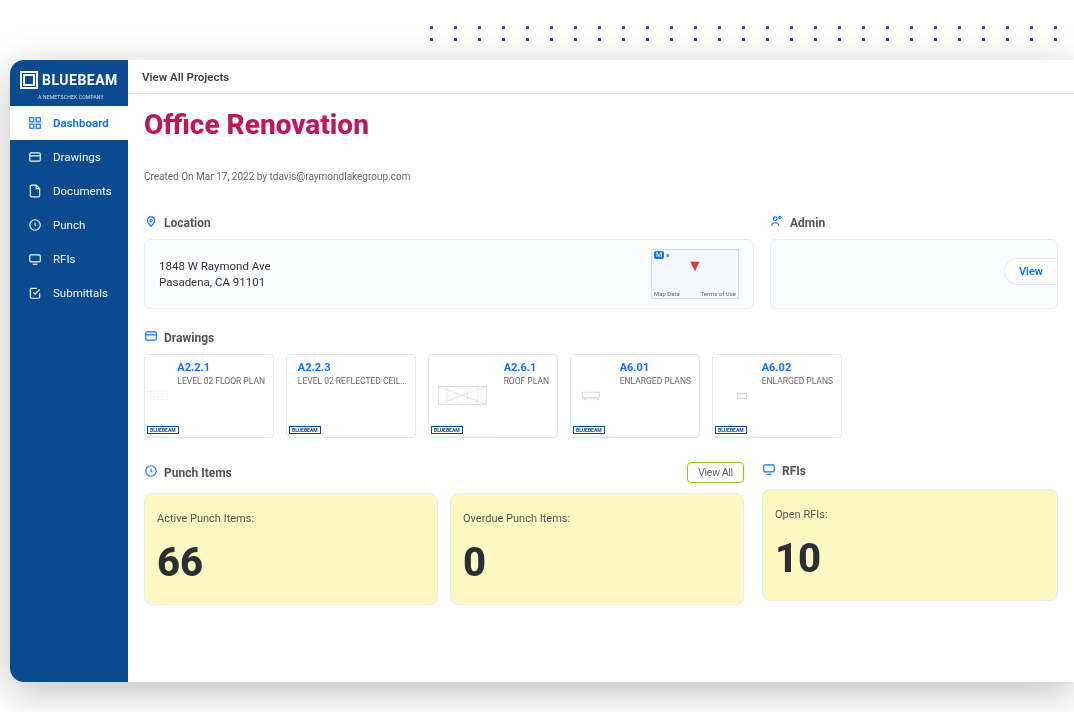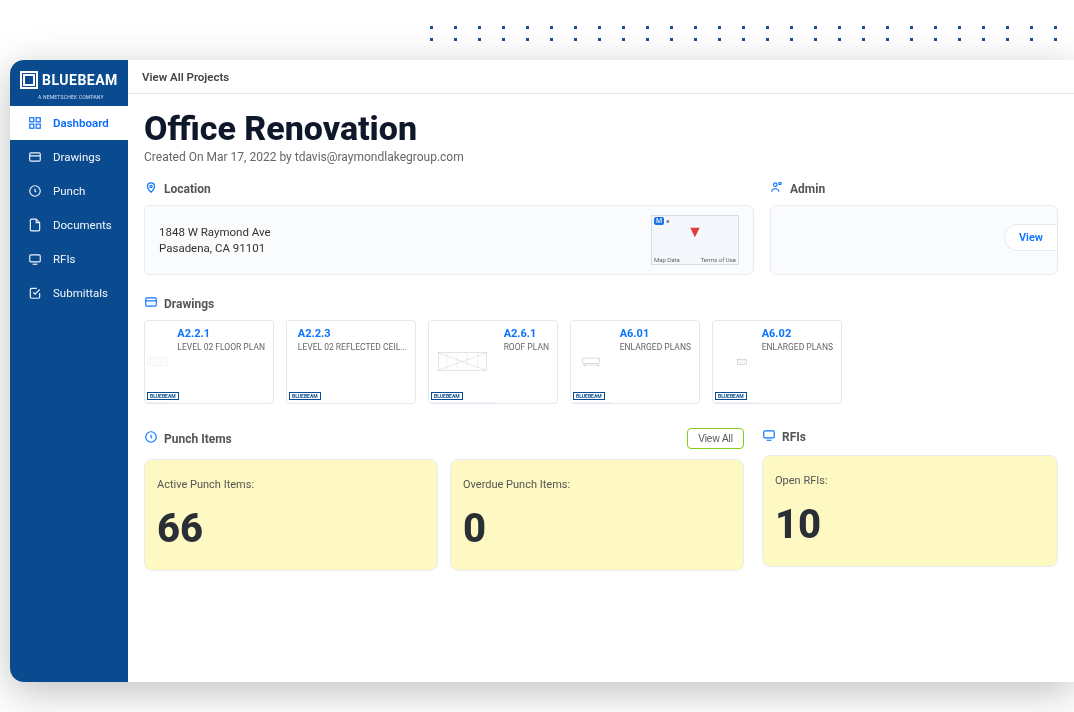--- a/index.html
+++ b/index.html
@@ -89,27 +89,27 @@
   }
   .topbar a {
     font-size:11.5px;color:#444;text-decoration:none;font-weight:600;
   }
   .content {
     padding: 14px 16px 0 16px;
     overflow-y: auto;
     flex:1;
   }
   .page-title {
-    font-size: 34px;
+    font-size: 28px;
     font-weight: 800;
-    color:#0f172a;
-    margin-bottom:2px;
+    color:#be185d;
+    margin-bottom:30px;
   }
   .meta {
-    font-size:12px;color:#666;margin-bottom:16px;
+    font-size:10px;color:#666;margin-bottom:32px;
   }
 
   .row2 {
     display:flex;gap:16px;margin-bottom:20px;
   }
   .section-header {
     display:flex;align-items:center;gap:6px;font-size:12px;font-weight:700;color:#555;margin-bottom:8px;
   }
   .section-header .hicon { color:#0a73ff; }
   .location-block { flex:0 0 610px; }
@@ -339,34 +339,34 @@
         <svg width="14" height="14" viewBox="0 0 24 24" fill="none" stroke="currentColor" stroke-width="2">
             <rect x="3" y="5" width="18" height="14" rx="2"></rect>
             <path d="M3 10h18"></path>
           </svg>
       </span>
       <span>Drawings</span>
     </div>
     <div class="nav-item">
       <span class="nav-icon">
         <svg width="14" height="14" viewBox="0 0 24 24" fill="none" stroke="currentColor" stroke-width="2">
+            <path d="M14 2H6a2 2 0 0 0-2 2v16a2 2 0 0 0 2 2h12a2 2 0 0 0 2-2V8z"></path>
+            <polyline points="14 2 14 8 20 8"></polyline>
+          </svg>
+      </span>
+      <span>Documents</span>
+    </div>
+    <div class="nav-item">
+      <span class="nav-icon">
+        <svg width="14" height="14" viewBox="0 0 24 24" fill="none" stroke="currentColor" stroke-width="2">
             <circle cx="12" cy="12" r="9"></circle>
             <path d="M12 8v4l2 2"></path>
           </svg>
       </span>
       <span>Punch</span>
-    </div>
-    <div class="nav-item">
-      <span class="nav-icon">
-        <svg width="14" height="14" viewBox="0 0 24 24" fill="none" stroke="currentColor" stroke-width="2">
-            <path d="M14 2H6a2 2 0 0 0-2 2v16a2 2 0 0 0 2 2h12a2 2 0 0 0 2-2V8z"></path>
-            <polyline points="14 2 14 8 20 8"></polyline>
-          </svg>
-      </span>
-      <span>Documents</span>
     </div>
     <div class="nav-item">
       <span class="nav-icon">
         <svg width="14" height="14" viewBox="0 0 24 24" fill="none" stroke="currentColor" stroke-width="2">
             <rect x="3" y="5" width="18" height="12" rx="2"></rect>
             <path d="M8 21h8"></path>
           </svg>
       </span>
       <span>RFIs</span>
     </div>

